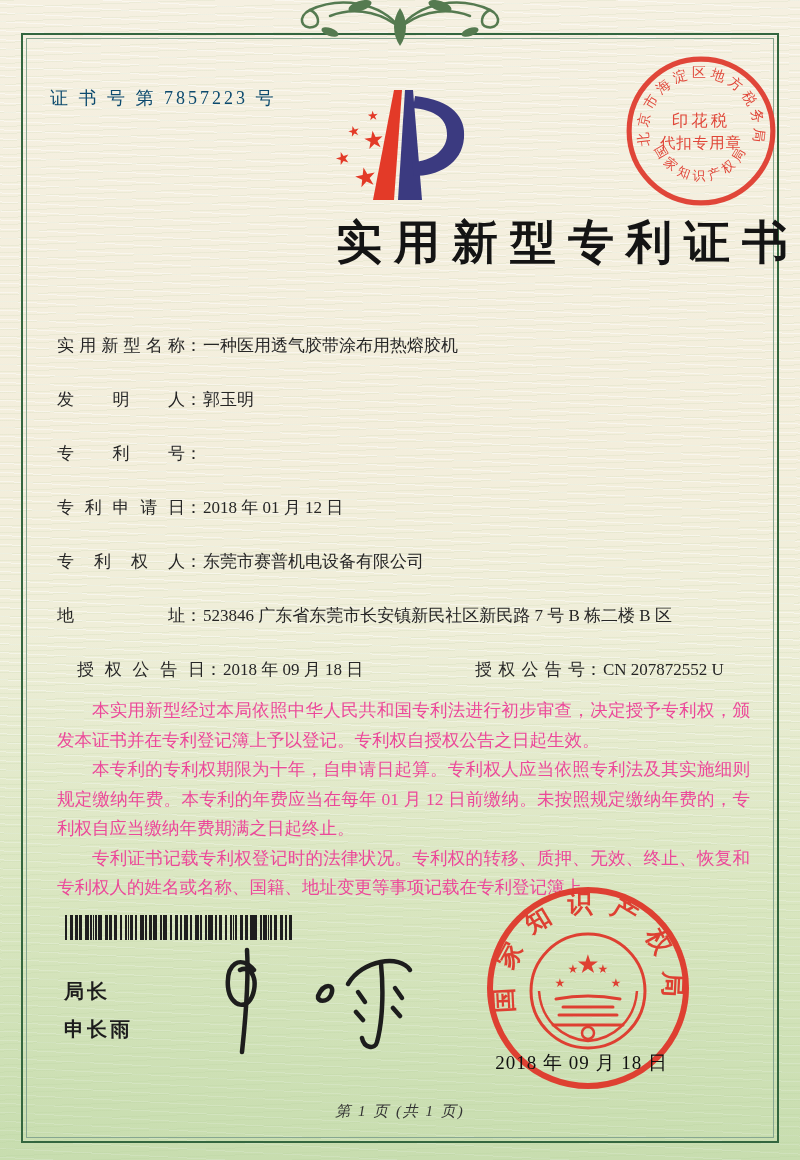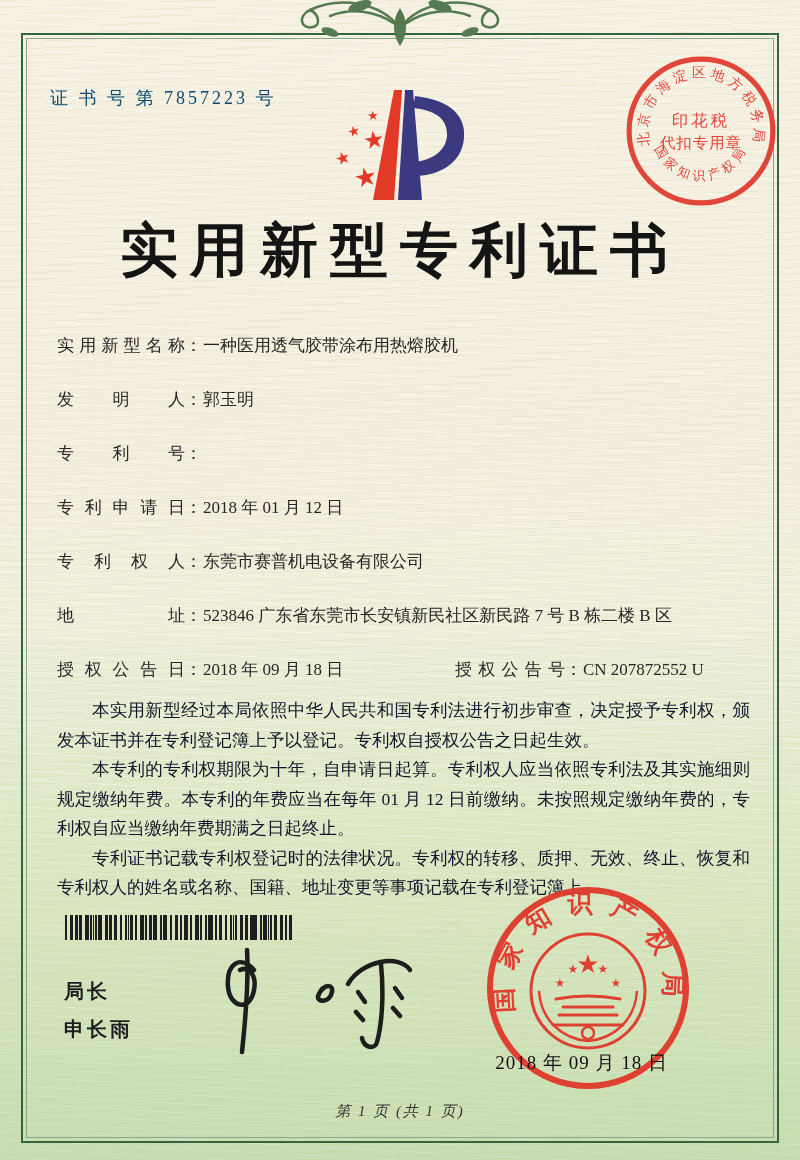--- a/index.html
+++ b/index.html
@@ -15,33 +15,33 @@
       repeating-linear-gradient(183deg, rgba(255,255,255,.45) 0 1px, transparent 1px 9px);
   }
   .green-tint{position:absolute;left:0;right:0;top:54%;bottom:0;pointer-events:none;
     background:linear-gradient(180deg, rgba(190,215,160,0) 0%, rgba(190,215,160,.35) 55%, rgba(176,208,148,.5) 100%);}
   .frame{position:absolute;left:21px;top:33px;right:21px;bottom:17px;border:2px solid #33663f;}
   .frame-inner{position:absolute;inset:3px;border:1px solid #86a690;}
   .ornament{position:absolute;top:-6px;left:50%;transform:translateX(-50%);}
   .cert-no{position:absolute;left:50px;top:86px;font-size:18px;letter-spacing:3px;color:#0c4a6e;}
   .logo{position:absolute;left:318px;top:84px;}
   .tax-stamp{position:absolute;left:624px;top:54px;opacity:.92;}
-  .title{position:absolute;left:0;right:0;top:212px;text-align:center;font-size:58px;font-weight:bold;
+  .title{position:absolute;left:0;right:0;top:212px;text-align:right;font-size:46px;font-weight:bold;
     letter-spacing:12px;color:#141414;}
   .fields{position:absolute;left:57px;right:52px;top:332px;font-size:17px;line-height:28px;}
   .row{display:flex;margin-bottom:26px;position:relative;}
   .row.addr{margin-bottom:4px;}
   .flabel{display:inline-block;width:128px;text-align:justify;text-align-last:justify;flex:0 0 128px;}
   .fcolon{flex:0 0 18px;}
   .fvalue{flex:1;}
-  .grant-row{margin-top:26px;}
+  .grant-row{margin-top:26px;margin-left:20px;}
   .grant-right{position:absolute;left:398px;top:0;display:flex;}
   .grant-right .flabel{width:110px;flex:0 0 110px;}
   .body-text{position:absolute;left:57px;right:50px;top:696px;font-size:17.5px;line-height:29.5px;
-    text-align:justify;color:#0f172a;}
+    text-align:justify;color:#ec4899;}
   .body-text p{margin:0;text-indent:2em;}
   .barcode{position:absolute;left:65px;top:915px;width:228px;height:25px;
     background-image:
       repeating-linear-gradient(90deg,#1e1e1e 0 2px,transparent 2px 5px),
       repeating-linear-gradient(90deg,#1e1e1e 0 1px,transparent 1px 7px),
       repeating-linear-gradient(90deg,#1e1e1e 0 2px,transparent 2px 11px);}
   .director{position:absolute;left:64px;top:972px;font-size:20px;line-height:38px;letter-spacing:3px;color:#1d1d1d;font-weight:bold;}
   .signature{position:absolute;left:198px;top:942px;}
   .main-seal{position:absolute;left:483px;top:883px;opacity:.95;}
   .seal-date{position:absolute;left:489px;top:1050px;width:185px;text-align:center;font-size:19px;

